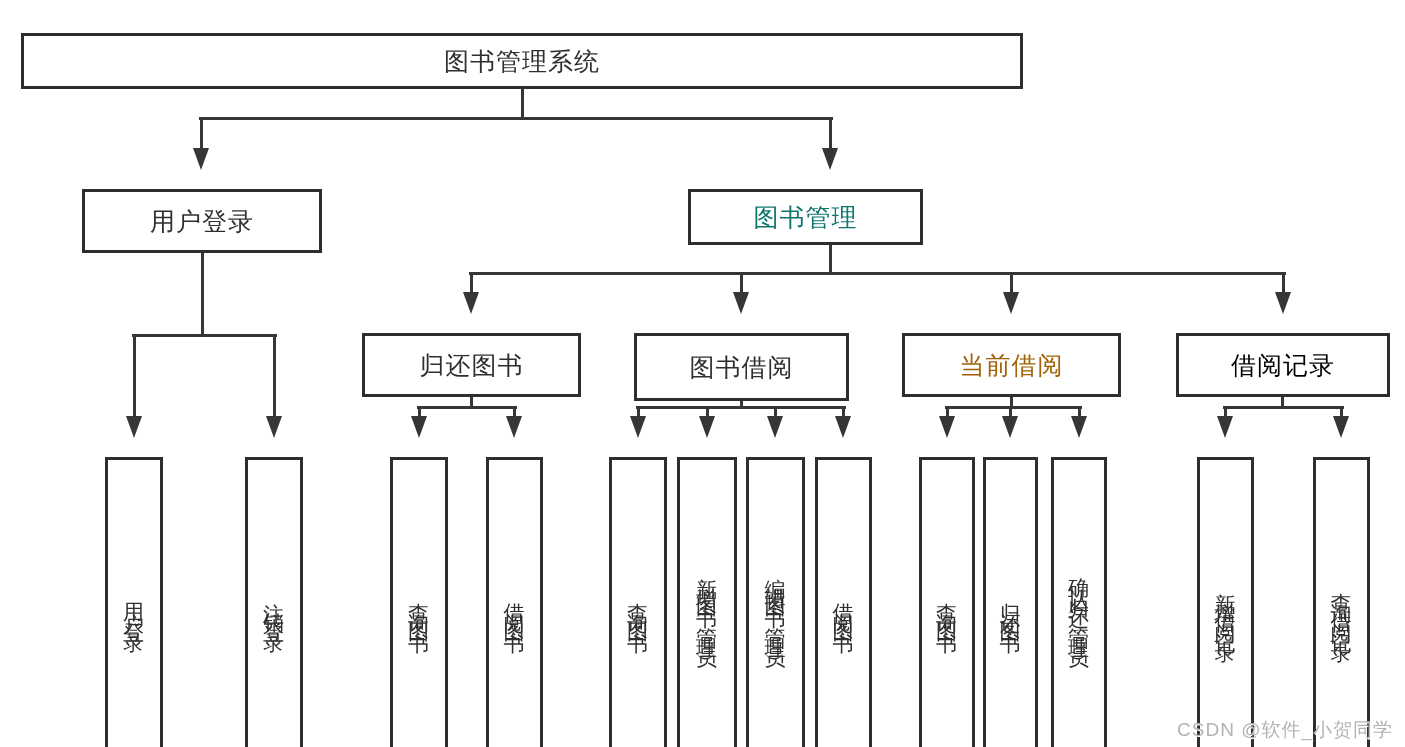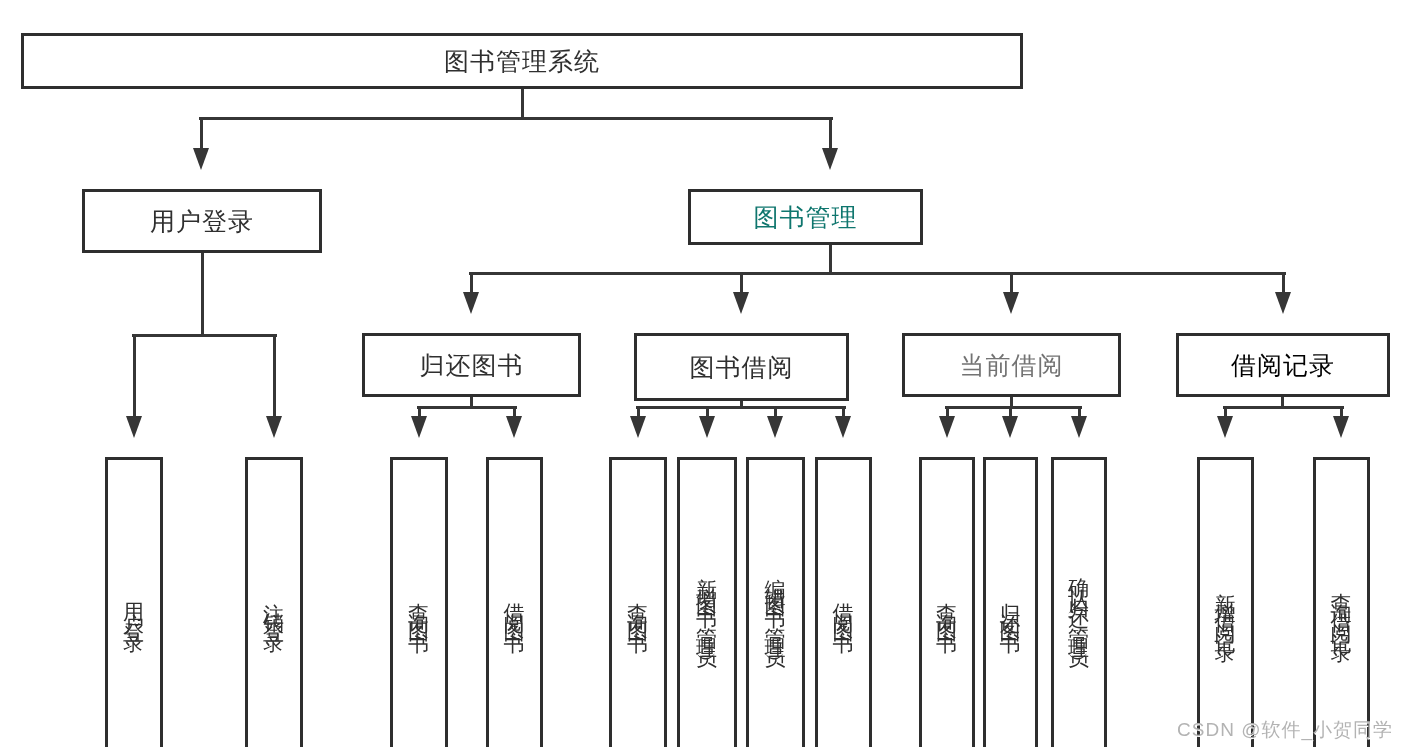--- a/index.html
+++ b/index.html
@@ -86,21 +86,21 @@
       </div>
       <div class="node h-node" style="left: 688px; top: 169px; width: 235px; height: 56px; border-color: rgb(46, 46, 46); background: rgb(255, 255, 255); color: #0f766e;">
         <span>图书管理</span>
       </div>
       <div class="node h-node" style="left: 362px; top: 313px; width: 219px; height: 64px; border-color: rgb(46, 46, 46); background: rgb(255, 255, 255); color: rgb(47, 47, 47);">
         <span>归还图书</span>
       </div>
       <div class="node h-node" style="left: 634px; top: 313px; width: 215px; height: 68px; border-color: rgb(46, 46, 46); background: rgb(255, 255, 255); color: rgb(47, 47, 47);">
         <span>图书借阅</span>
       </div>
-      <div class="node h-node" style="left: 902px; top: 313px; width: 219px; height: 64px; border-color: rgb(46, 46, 46); background: rgb(255, 255, 255); color: #737373;">
+      <div class="node h-node" style="left: 902px; top: 313px; width: 219px; height: 64px; border-color: rgb(46, 46, 46); background: rgb(255, 255, 255); color: #a16207;">
         <span>当前借阅</span>
       </div>
       <div class="node h-node" style="left: 1176px; top: 313px; width: 214px; height: 64px; border-color: rgb(46, 46, 46); background: rgb(255, 255, 255); color: #000000;">
         <span>借阅记录</span>
       </div>
       <div class="node v-node" style="left: 105px; top: 437px; width: 58px; height: 298px; border-color: rgb(46, 46, 46); background: rgb(255, 255, 255); color: rgb(47, 47, 47);">
         <span class="vtext">用户登录</span>
       </div>
       <div class="node v-node" style="left: 245px; top: 437px; width: 58px; height: 298px; border-color: rgb(46, 46, 46); background: rgb(255, 255, 255); color: rgb(47, 47, 47);">
         <span class="vtext">注销登录</span>

